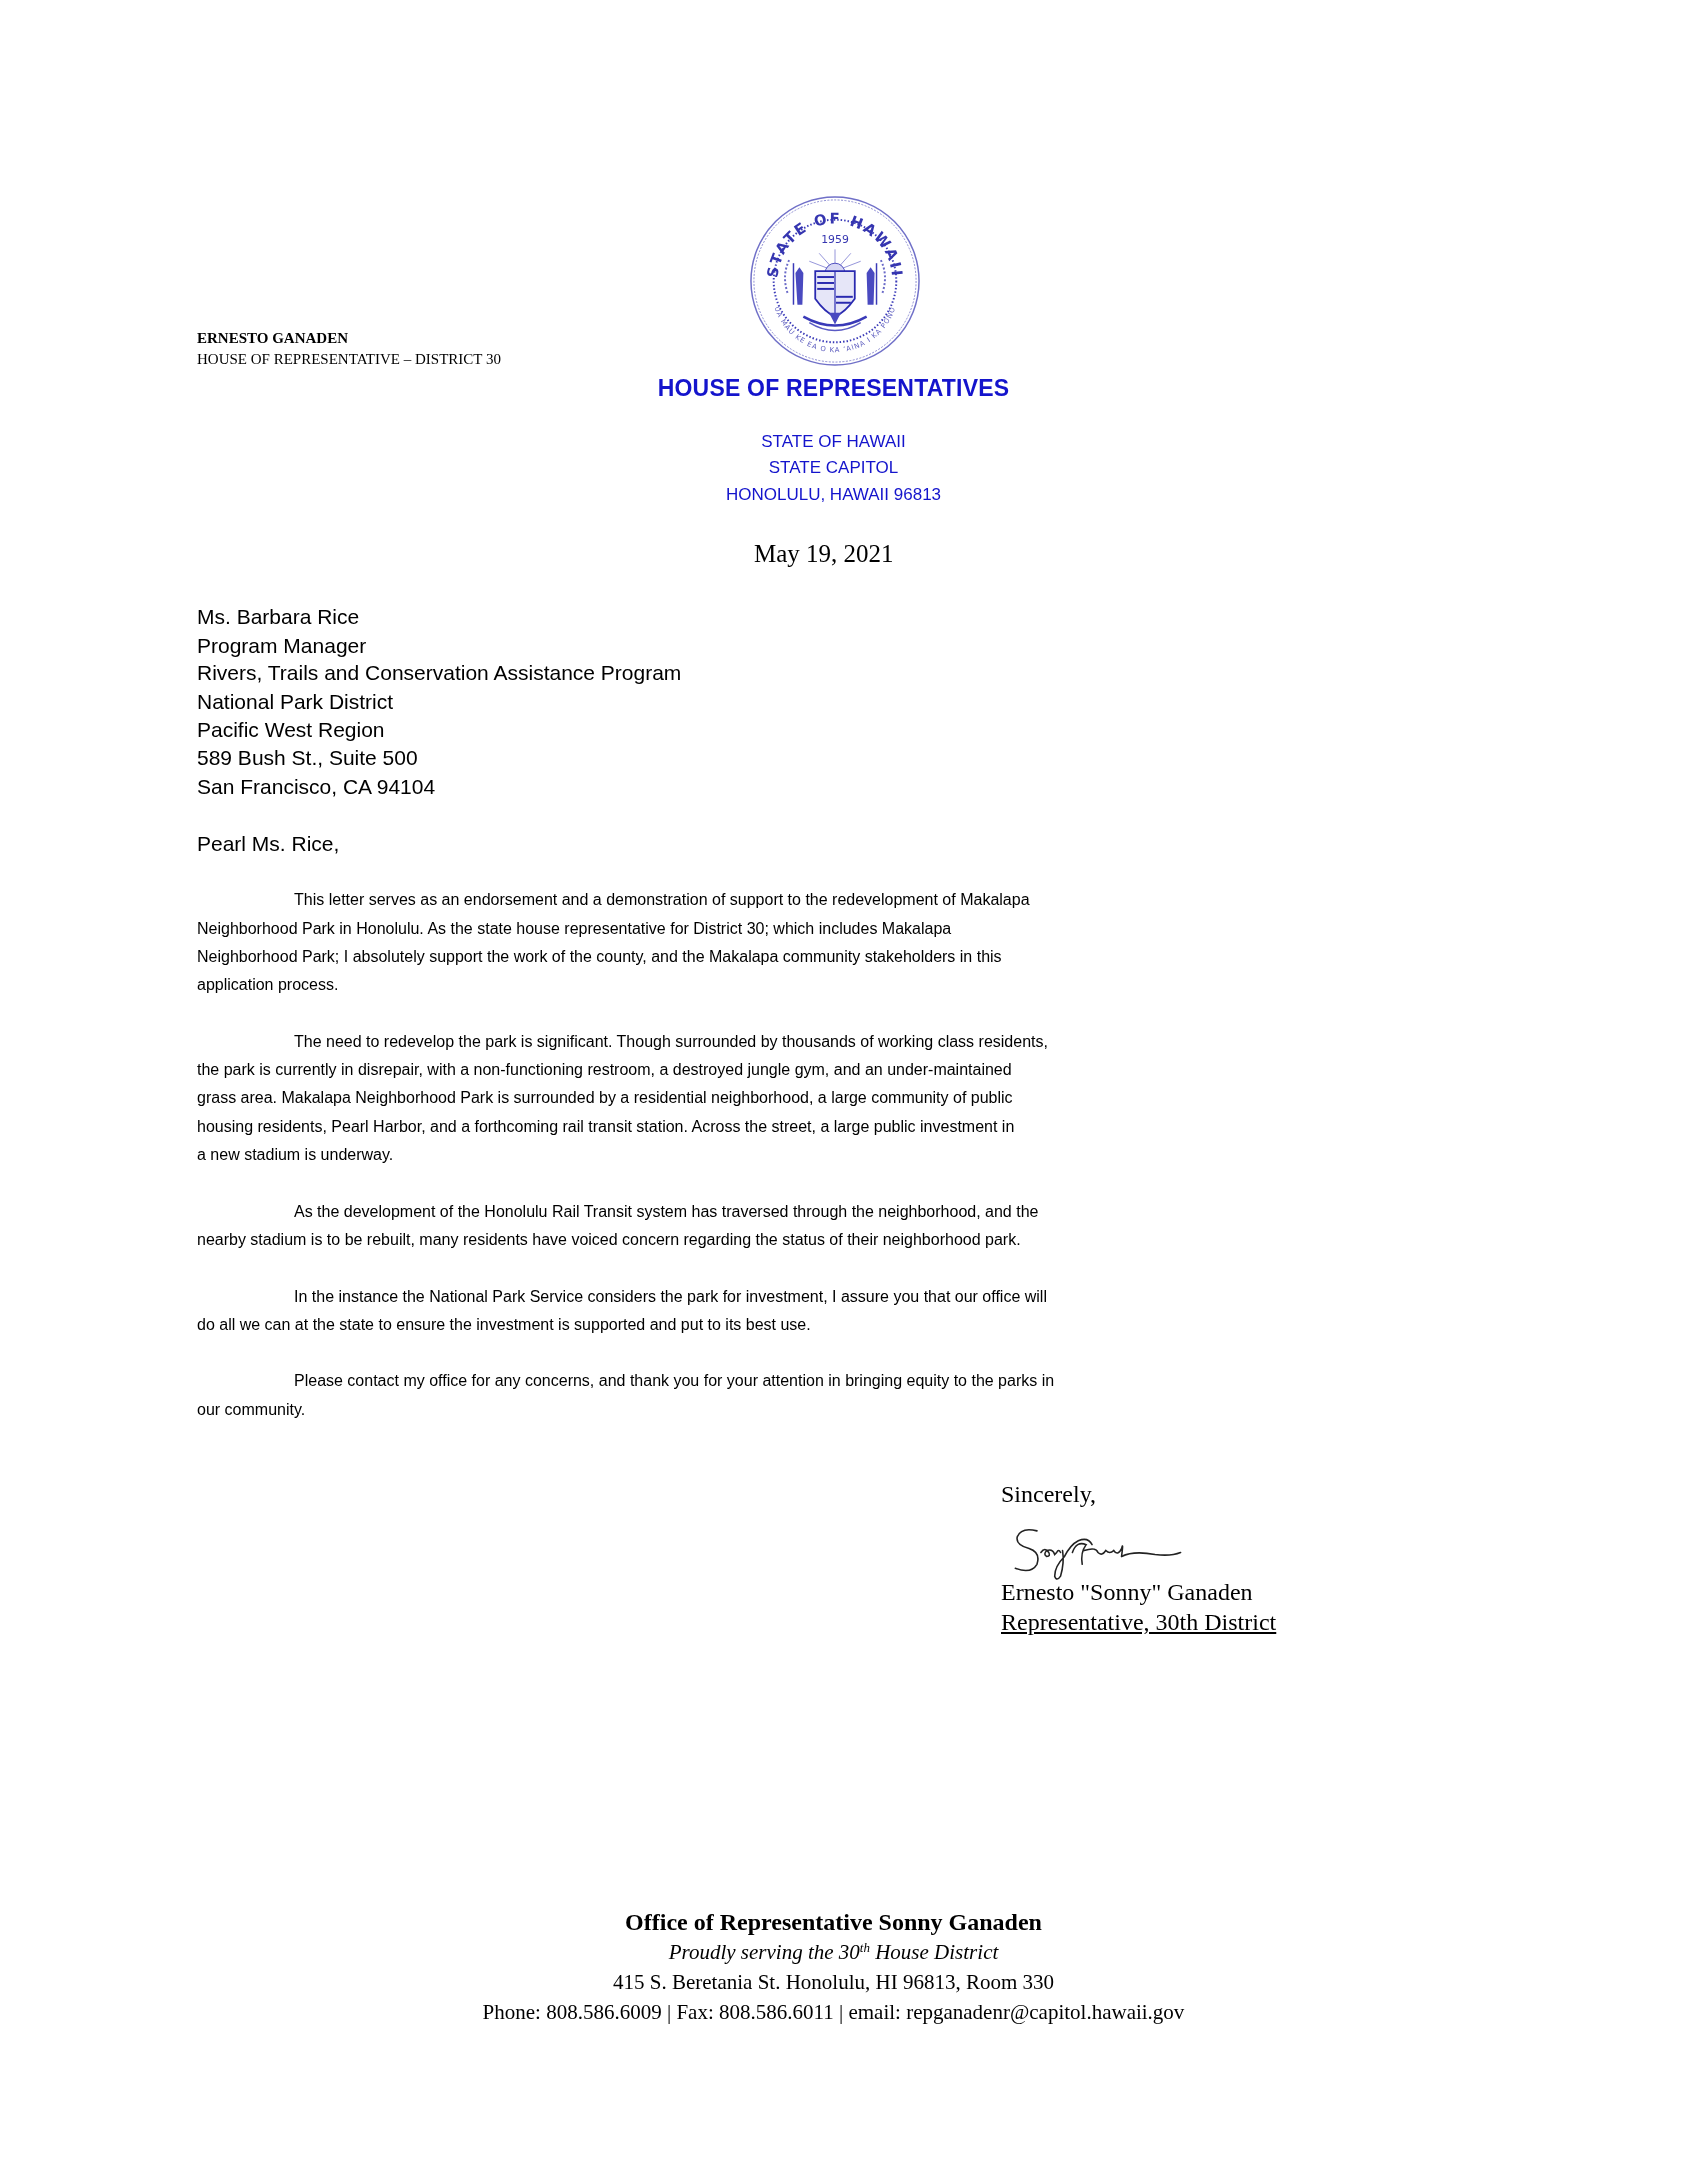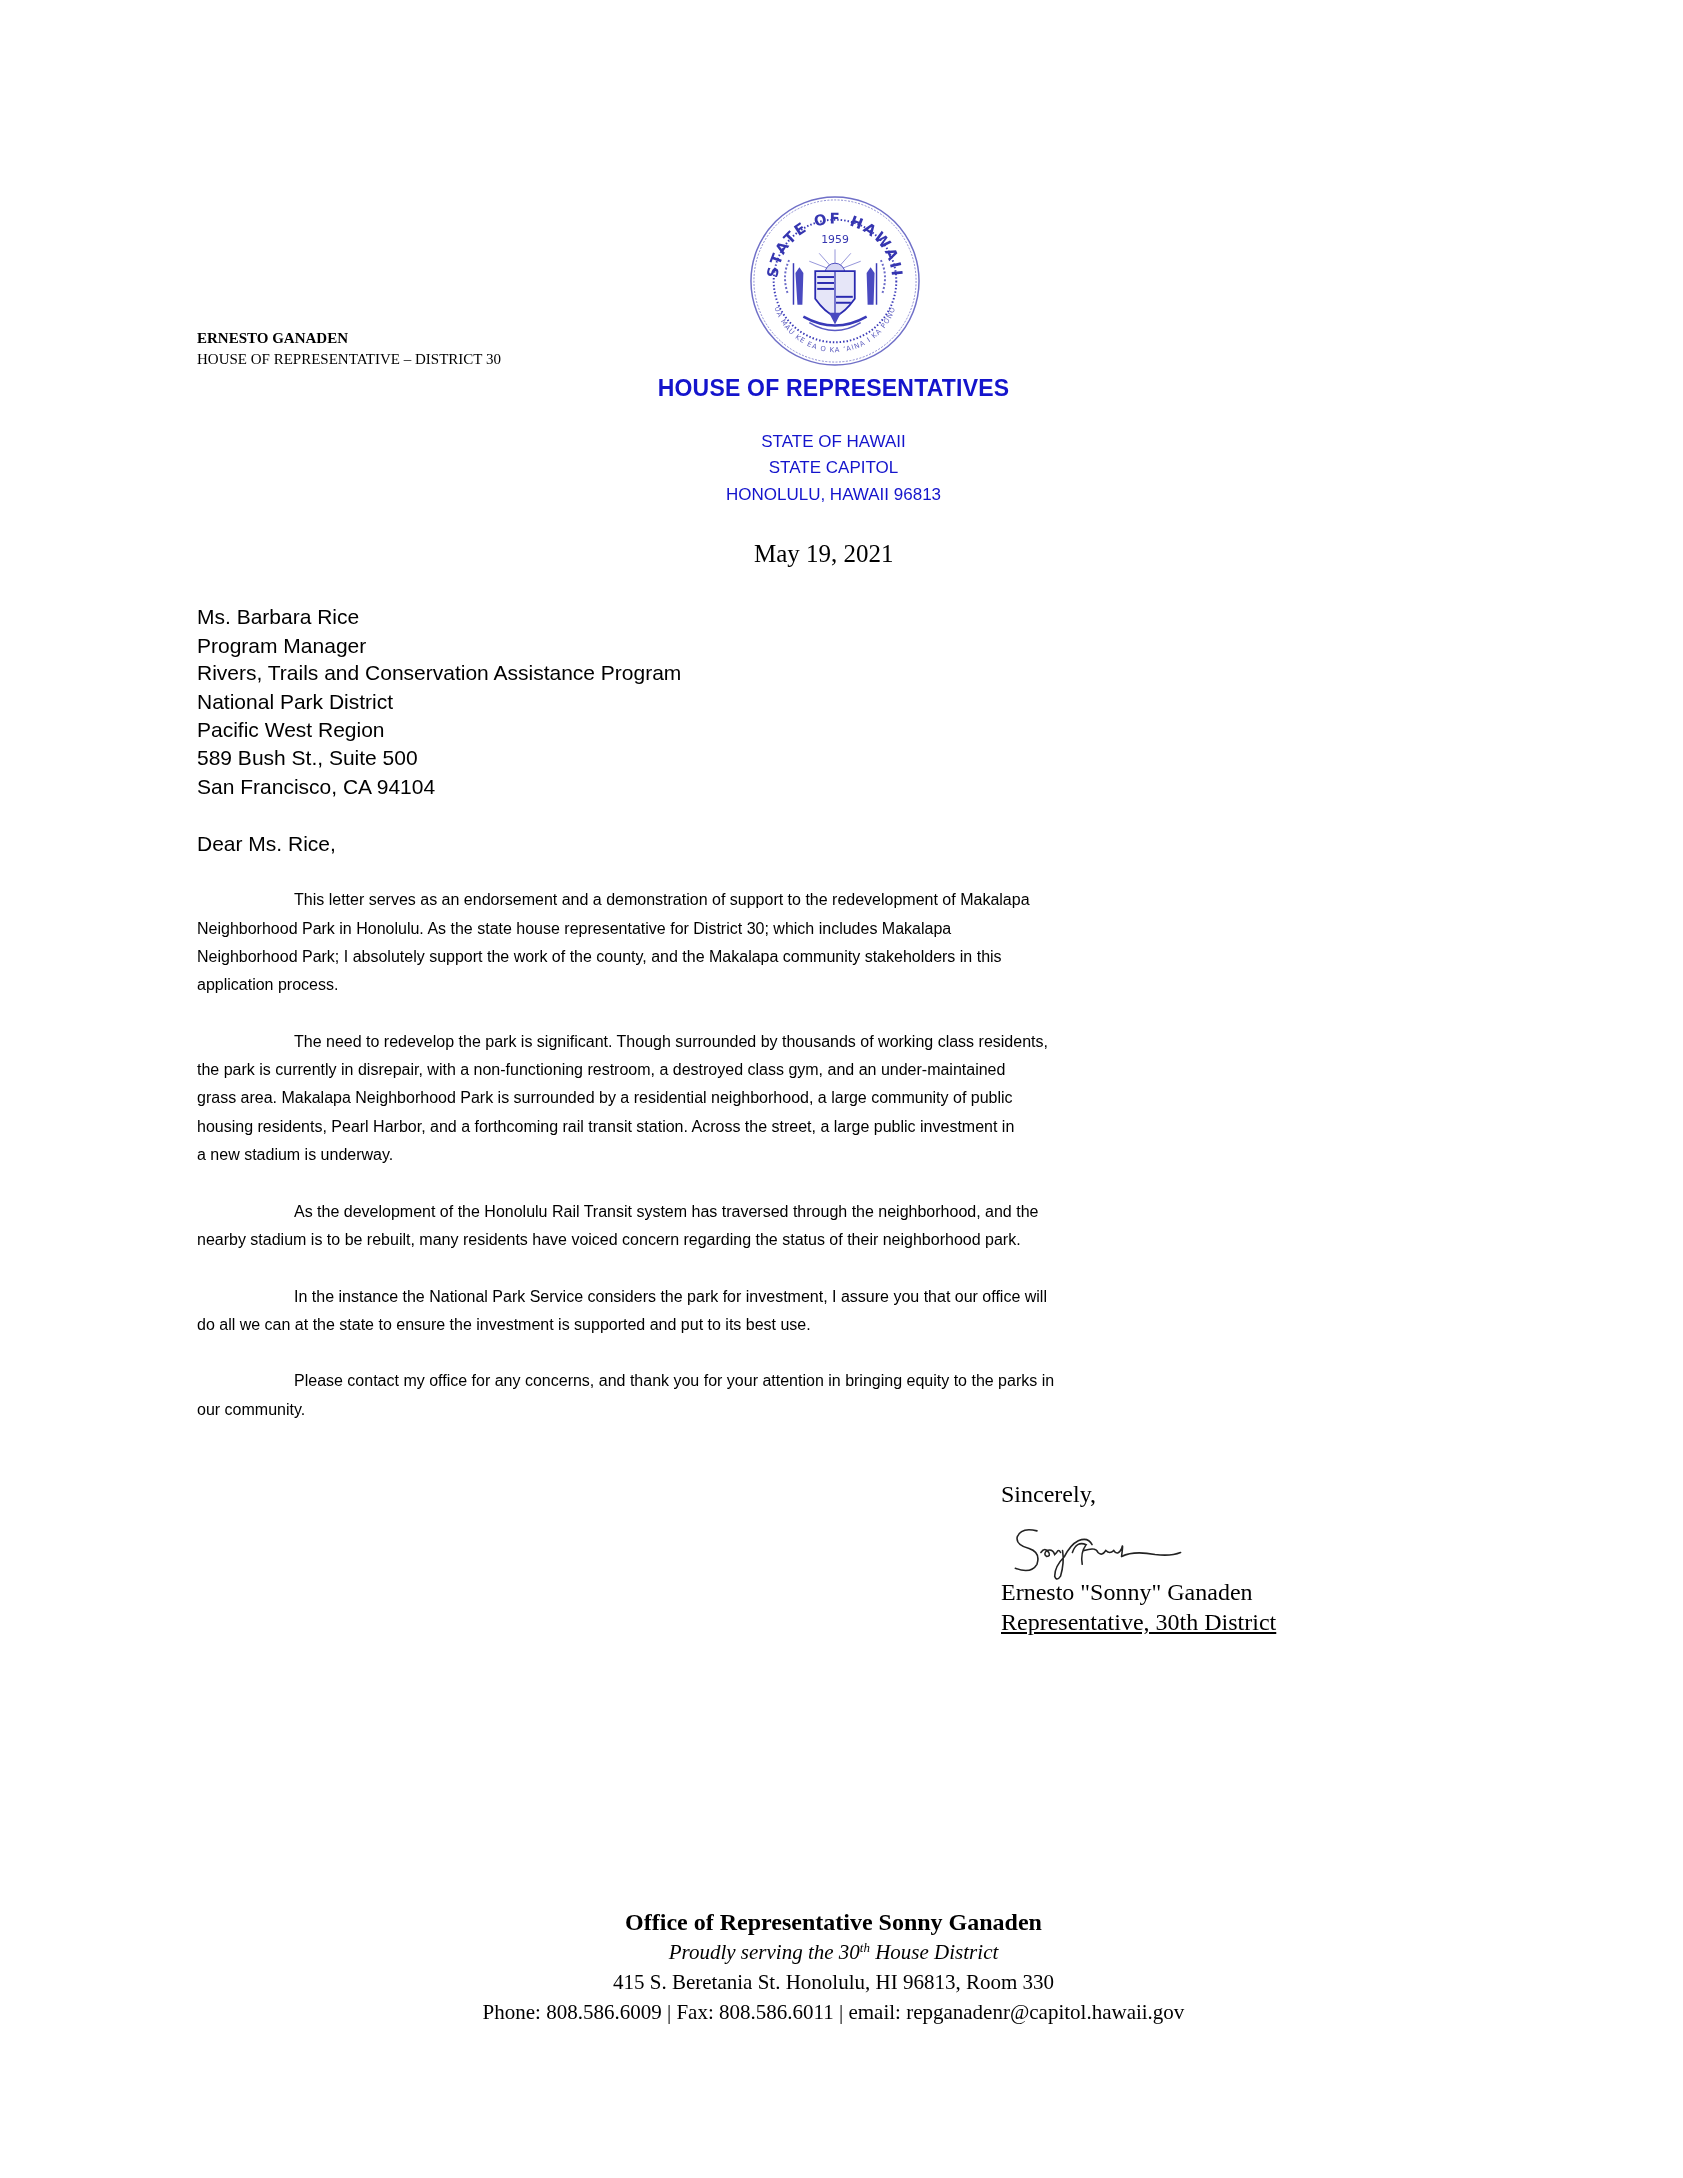--- a/index.html
+++ b/index.html
@@ -108,32 +108,32 @@
 <div>
   <div class="abs sans recipient" style="top:605px">Ms. Barbara Rice</div>
   <div class="abs sans recipient" style="top:634px">Program Manager</div>
   <div class="abs sans recipient" style="top:661px">Rivers, Trails and Conservation Assistance Program</div>
   <div class="abs sans recipient" style="top:690px">National Park District</div>
   <div class="abs sans recipient" style="top:718px">Pacific West Region</div>
   <div class="abs sans recipient" style="top:746px">589 Bush St., Suite 500</div>
   <div class="abs sans recipient" style="top:775px">San Francisco, CA 94104</div>
 </div>
 
-<div class="abs sans recipient" style="top:832px">Dear Ms. Rice,</div>
+<div class="abs sans recipient" style="top:832px">Pearl Ms. Rice,</div>
 
 <div>
   <div>
     <div class="abs sans body-line indent" style="top:886px">This letter serves as an endorsement and a demonstration of support to the redevelopment of Makalapa</div>
     <div class="abs sans body-line" style="top:915px">Neighborhood Park in Honolulu. As the state house representative for District 30; which includes Makalapa</div>
     <div class="abs sans body-line" style="top:943px">Neighborhood Park; I absolutely support the work of the county, and the Makalapa community stakeholders in this</div>
     <div class="abs sans body-line" style="top:971px">application process.</div>
   </div>
   <div>
     <div class="abs sans body-line indent" style="top:1028px">The need to redevelop the park is significant. Though surrounded by thousands of working class residents,</div>
-    <div class="abs sans body-line" style="top:1056px">the park is currently in disrepair, with a non-functioning restroom, a destroyed class gym, and an under-maintained</div>
+    <div class="abs sans body-line" style="top:1056px">the park is currently in disrepair, with a non-functioning restroom, a destroyed jungle gym, and an under-maintained</div>
     <div class="abs sans body-line" style="top:1084px">grass area. Makalapa Neighborhood Park is surrounded by a residential neighborhood, a large community of public</div>
     <div class="abs sans body-line" style="top:1113px">housing residents, Pearl Harbor, and a forthcoming rail transit station. Across the street, a large public investment in</div>
     <div class="abs sans body-line" style="top:1141px">a new stadium is underway.</div>
   </div>
   <div>
     <div class="abs sans body-line indent" style="top:1198px">As the development of the Honolulu Rail Transit system has traversed through the neighborhood, and the</div>
     <div class="abs sans body-line" style="top:1226px">nearby stadium is to be rebuilt, many residents have voiced concern regarding the status of their neighborhood park.</div>
   </div>
   <div>
     <div class="abs sans body-line indent" style="top:1283px">In the instance the National Park Service considers the park for investment, I assure you that our office will</div>

